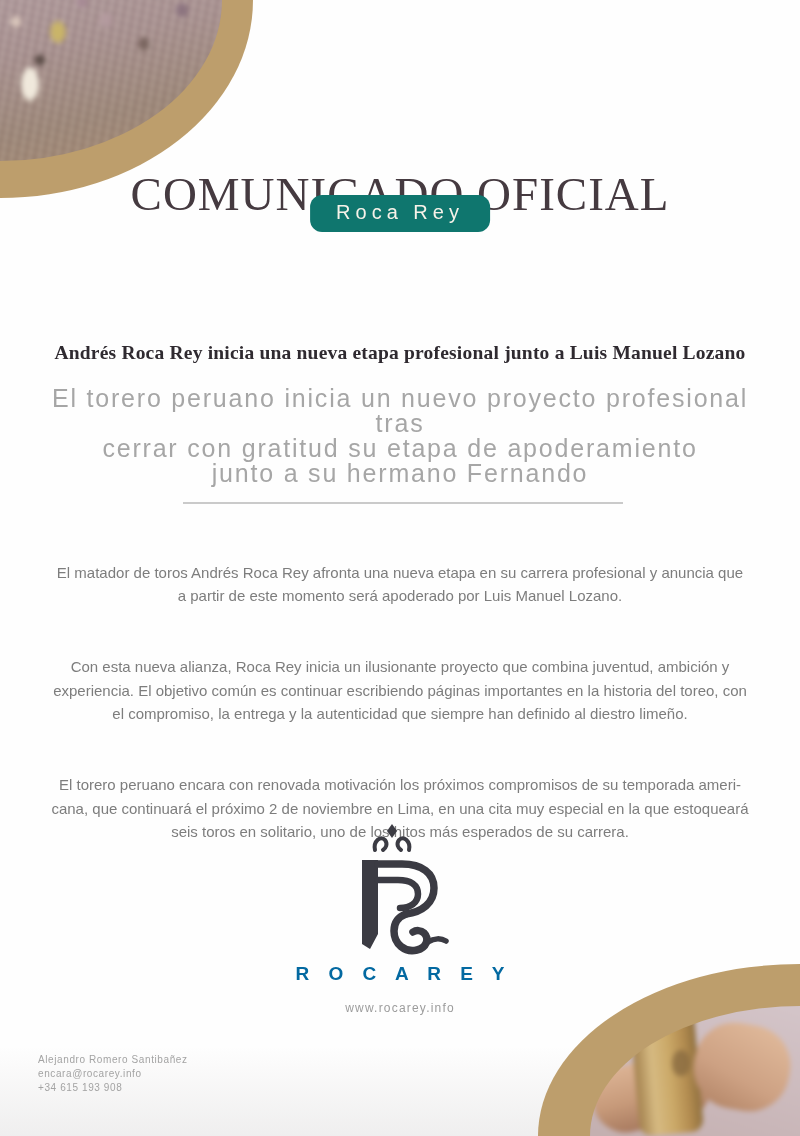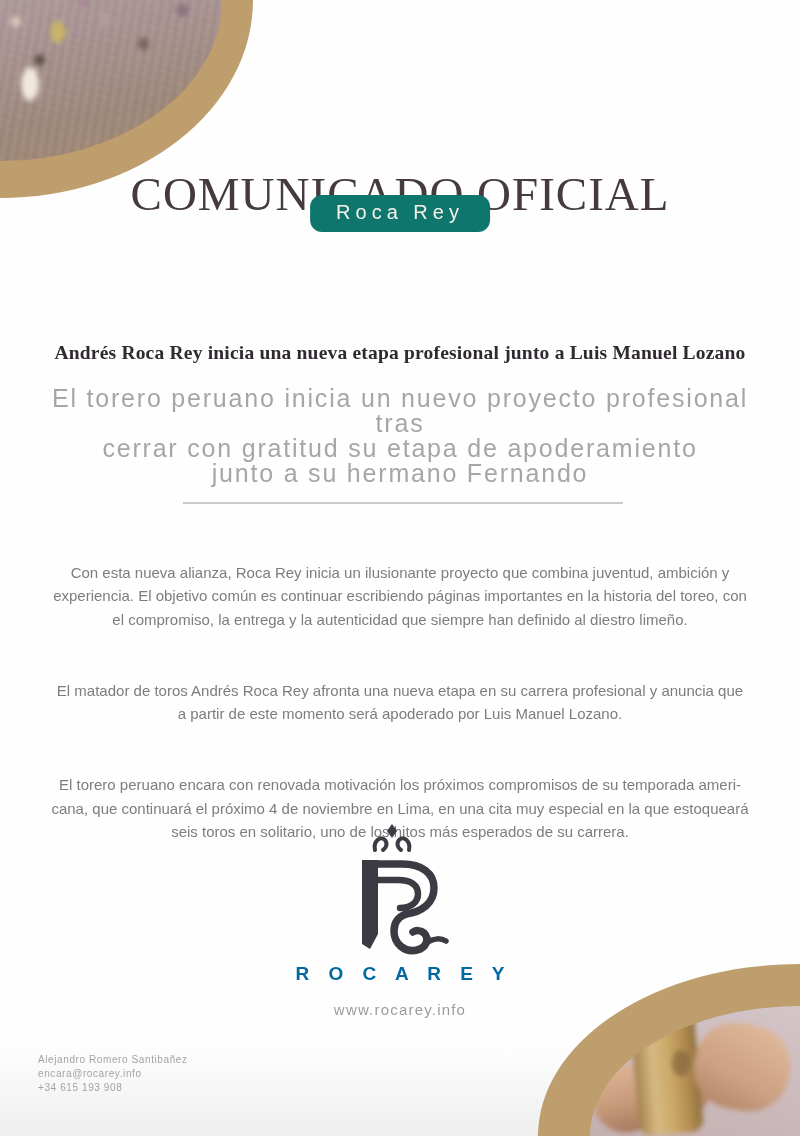--- a/index.html
+++ b/index.html
@@ -86,21 +86,21 @@
   .body-copy p{margin:0 0 24px 0;}
   
   .logo-svg{position:absolute; left:352px; top:820px; width:100px; height:142px;}
   .brand-name{
     position:absolute; top:963px; left:0; right:0; text-align:center;
     font-size:19px; font-weight:700; letter-spacing:7px; color:#0369a1;
     text-indent:7px; white-space:nowrap;
   }
   .brand-site{
     position:absolute; top:1001px; left:0; right:0; text-align:center;
-    font-size:15px; letter-spacing:1.2px; color:#9c9c9c; white-space:nowrap;
+    font-size:12px; letter-spacing:1.2px; color:#9c9c9c; white-space:nowrap;
   }
   
   .contact{
     position:absolute; left:38px; top:1053px;
     font-size:10px; line-height:14px; color:#a3a3a3; letter-spacing:0.6px;
   }
   .contact div{margin:0;}
   .bottom-fade{
     position:absolute; left:0; right:0; bottom:0; height:90px;
     background:linear-gradient(to top, rgba(140,134,134,0.13), rgba(140,134,134,0));
@@ -137,27 +137,27 @@
   <div class="badge">Roca Rey</div>
 
   <div class="headline">Andrés Roca Rey inicia una nueva etapa profesional junto a Luis Manuel Lozano</div>
   <div class="subheadline">El torero peruano inicia un nuevo proyecto profesional tras
 cerrar con gratitud su etapa de apoderamiento
 junto a su hermano Fernando</div>
 
   <hr class="divider">
 
   <div class="body-copy">
+    <p>El matador de toros Andrés Roca Rey afronta una nueva etapa en su carrera profesional y anuncia que
+a partir de este momento será apoderado por Luis Manuel Lozano.</p>
     <p>Con esta nueva alianza, Roca Rey inicia un ilusionante proyecto que combina juventud, ambición y
 experiencia. El objetivo común es continuar escribiendo páginas importantes en la historia del toreo, con
 el compromiso, la entrega y la autenticidad que siempre han definido al diestro limeño.</p>
-    <p>El matador de toros Andrés Roca Rey afronta una nueva etapa en su carrera profesional y anuncia que
-a partir de este momento será apoderado por Luis Manuel Lozano.</p>
     <p>El torero peruano encara con renovada motivación los próximos compromisos de su temporada ameri-
-cana, que continuará el próximo 4 de noviembre en Lima, en una cita muy especial en la que estoqueará
+cana, que continuará el próximo 2 de noviembre en Lima, en una cita muy especial en la que estoqueará
 seis toros en solitario, uno de los hitos más esperados de su carrera.</p>
   </div>
 
   <svg class="logo-svg" viewBox="0 0 100 142">
     <g fill="none" stroke="#3b3b43" stroke-linecap="round">
 
       <path d="M40,4 L45,11 L40,18 L35,11 Z" fill="#3b3b43" stroke="none"></path>
       <path d="M23,30 C21,21 29,15 33,20 C36,24 34,28 31,30" stroke-width="4"></path>
       <path d="M57,30 C59,21 51,15 47,20 C44,24 46,28 49,30" stroke-width="4"></path>
 

